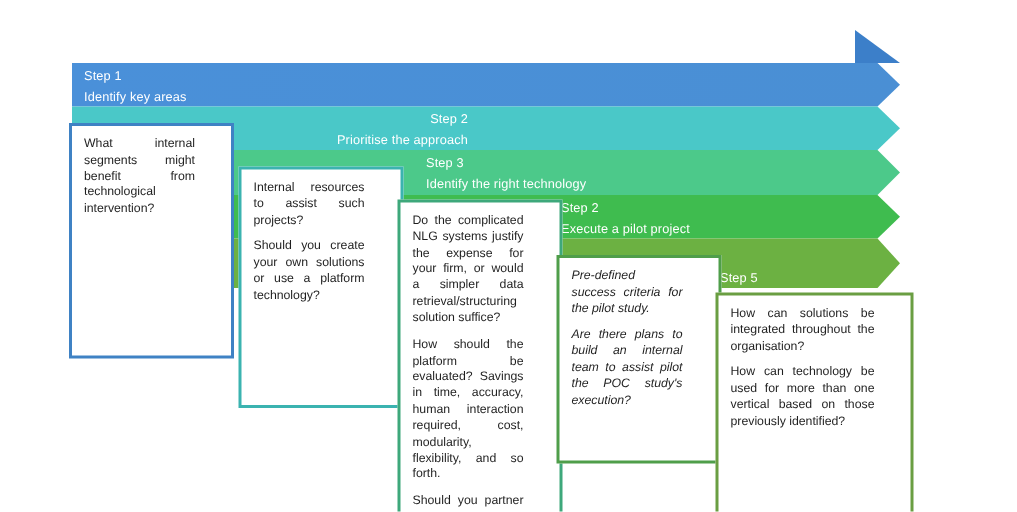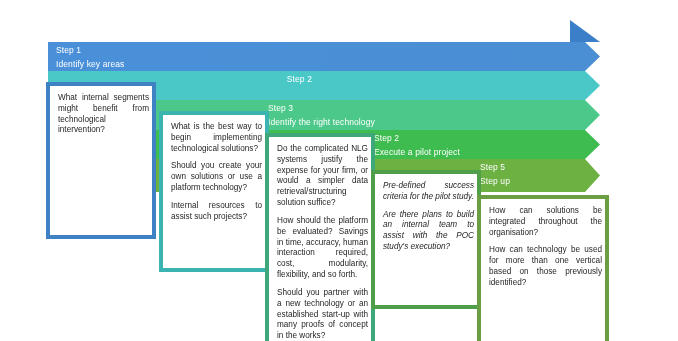--- a/index.html
+++ b/index.html
@@ -7,22 +7,22 @@
        font-family:"Liberation Sans",sans-serif;}
   #stage{position:absolute;left:0;top:0;width:678px;height:341px;margin-top:20px;}
 
   .arrow{position:absolute;}
   .arrow svg{display:block;overflow:visible;}
 
   .hdr{position:absolute;color:#ffffff;line-height:1.05;pointer-events:none;}
   .hdr .t1{font-size:8.5px;display:block;margin-bottom:5px;letter-spacing:.1px;}
   .hdr .t2{font-size:8.5px;display:block;letter-spacing:.1px;}
 
-  .card{position:absolute;background:#ffffff;border:4px solid #ef4444;
-        box-sizing:border-box;padding:7px 3px 4px 8px;}
+  .card{position:absolute;background:#ffffff;border:2px solid #ef4444;
+        box-sizing:border-box;padding:7px 24px 4px 8px;}
   .card p{margin:0 0 7px 0;font-size:8.2px;line-height:1.32;color:#1f1f1f;
           text-align:justify;}
   .card p:last-child{margin-bottom:0;}
 
   .c1{border-color:#3f82c4;}
   .c2{border-color:#3bb3b0;}
   .c3{border-color:#3ea87b;}
   .c4{border-color:#4f9e4a;}
   .c5{border-color:#6a9e42;}
 </style>
@@ -73,56 +73,56 @@
     </svg>
   </div>
 
   <div class="hdr" style="left:56px;top:26px;width:150px;">
     <span class="t1">Step 1</span>
     <span class="t2">Identify key areas</span>
   </div>
 
   <div class="hdr" style="left:162px;top:55px;width:150px;text-align:right;">
     <span class="t1">Step 2</span>
+    <span class="t2">Prioritise the approach</span>
   </div>
 
-  <div class="hdr" style="left:268px;top:84px;width:160px;">
+  <div class="hdr" style="left:284px;top:84px;width:160px;">
     <span class="t1">Step 3</span>
     <span class="t2">Identify the right technology</span>
   </div>
 
   <div class="hdr" style="left:374px;top:114px;width:150px;">
     <span class="t1">Step 2</span>
     <span class="t2">Execute a pilot project</span>
   </div>
 
-  <div class="hdr" style="left:480px;top:143px;width:150px;">
+  <div class="hdr" style="left:480px;top:161px;width:150px;">
     <span class="t1">Step 5</span>
     <span class="t2">Step up</span>
   </div>
 
   <div class="card c1" style="left:46px;top:62px;width:110px;height:157px;">
     <p>What internal segments might benefit from technological intervention?</p>
   </div>
 
   <div class="card c2" style="left:159px;top:91px;width:110px;height:161px;">
-    <p>What is the best way to begin implementing technological solutions?</p>
+    <p>Internal resources to assist such projects?</p>
     <p>Should you create your own solutions or use a platform technology?</p>
-    <p>Internal resources to assist such projects?</p>
   </div>
 
   <div class="card c3" style="left:265px;top:113px;width:110px;height:240px;">
     <p>Do the complicated NLG systems justify the expense for your firm, or would a simpler data retrieval/structuring solution suffice?</p>
     <p>How should the platform be evaluated? Savings in time, accuracy, human interaction required, cost, modularity, flexibility, and so forth.</p>
     <p>Should you partner with a new technology or an established start-up with many proofs of concept in the works?</p>
   </div>
 
   <div class="card c4" style="left:371px;top:150px;width:110px;height:139px;font-style:italic;">
     <p>Pre-defined success criteria for the pilot study.</p>
-    <p>Are there plans to build an internal team to assist with the POC study's execution?</p>
+    <p>Are there plans to build an internal team to assist pilot the POC study's execution?</p>
   </div>
 
   <div class="card c5" style="left:477px;top:175px;width:132px;height:162px;">
     <p>How can solutions be integrated throughout the organisation?</p>
     <p>How can technology be used for more than one vertical based on those previously identified?</p>
   </div>
 
 </div>
 
 </body></html>

